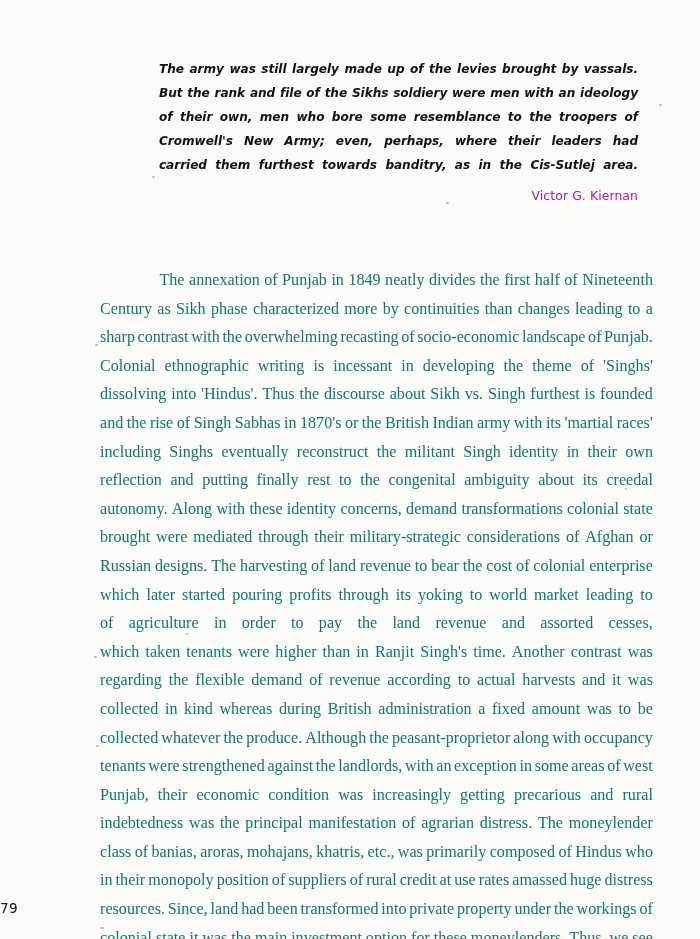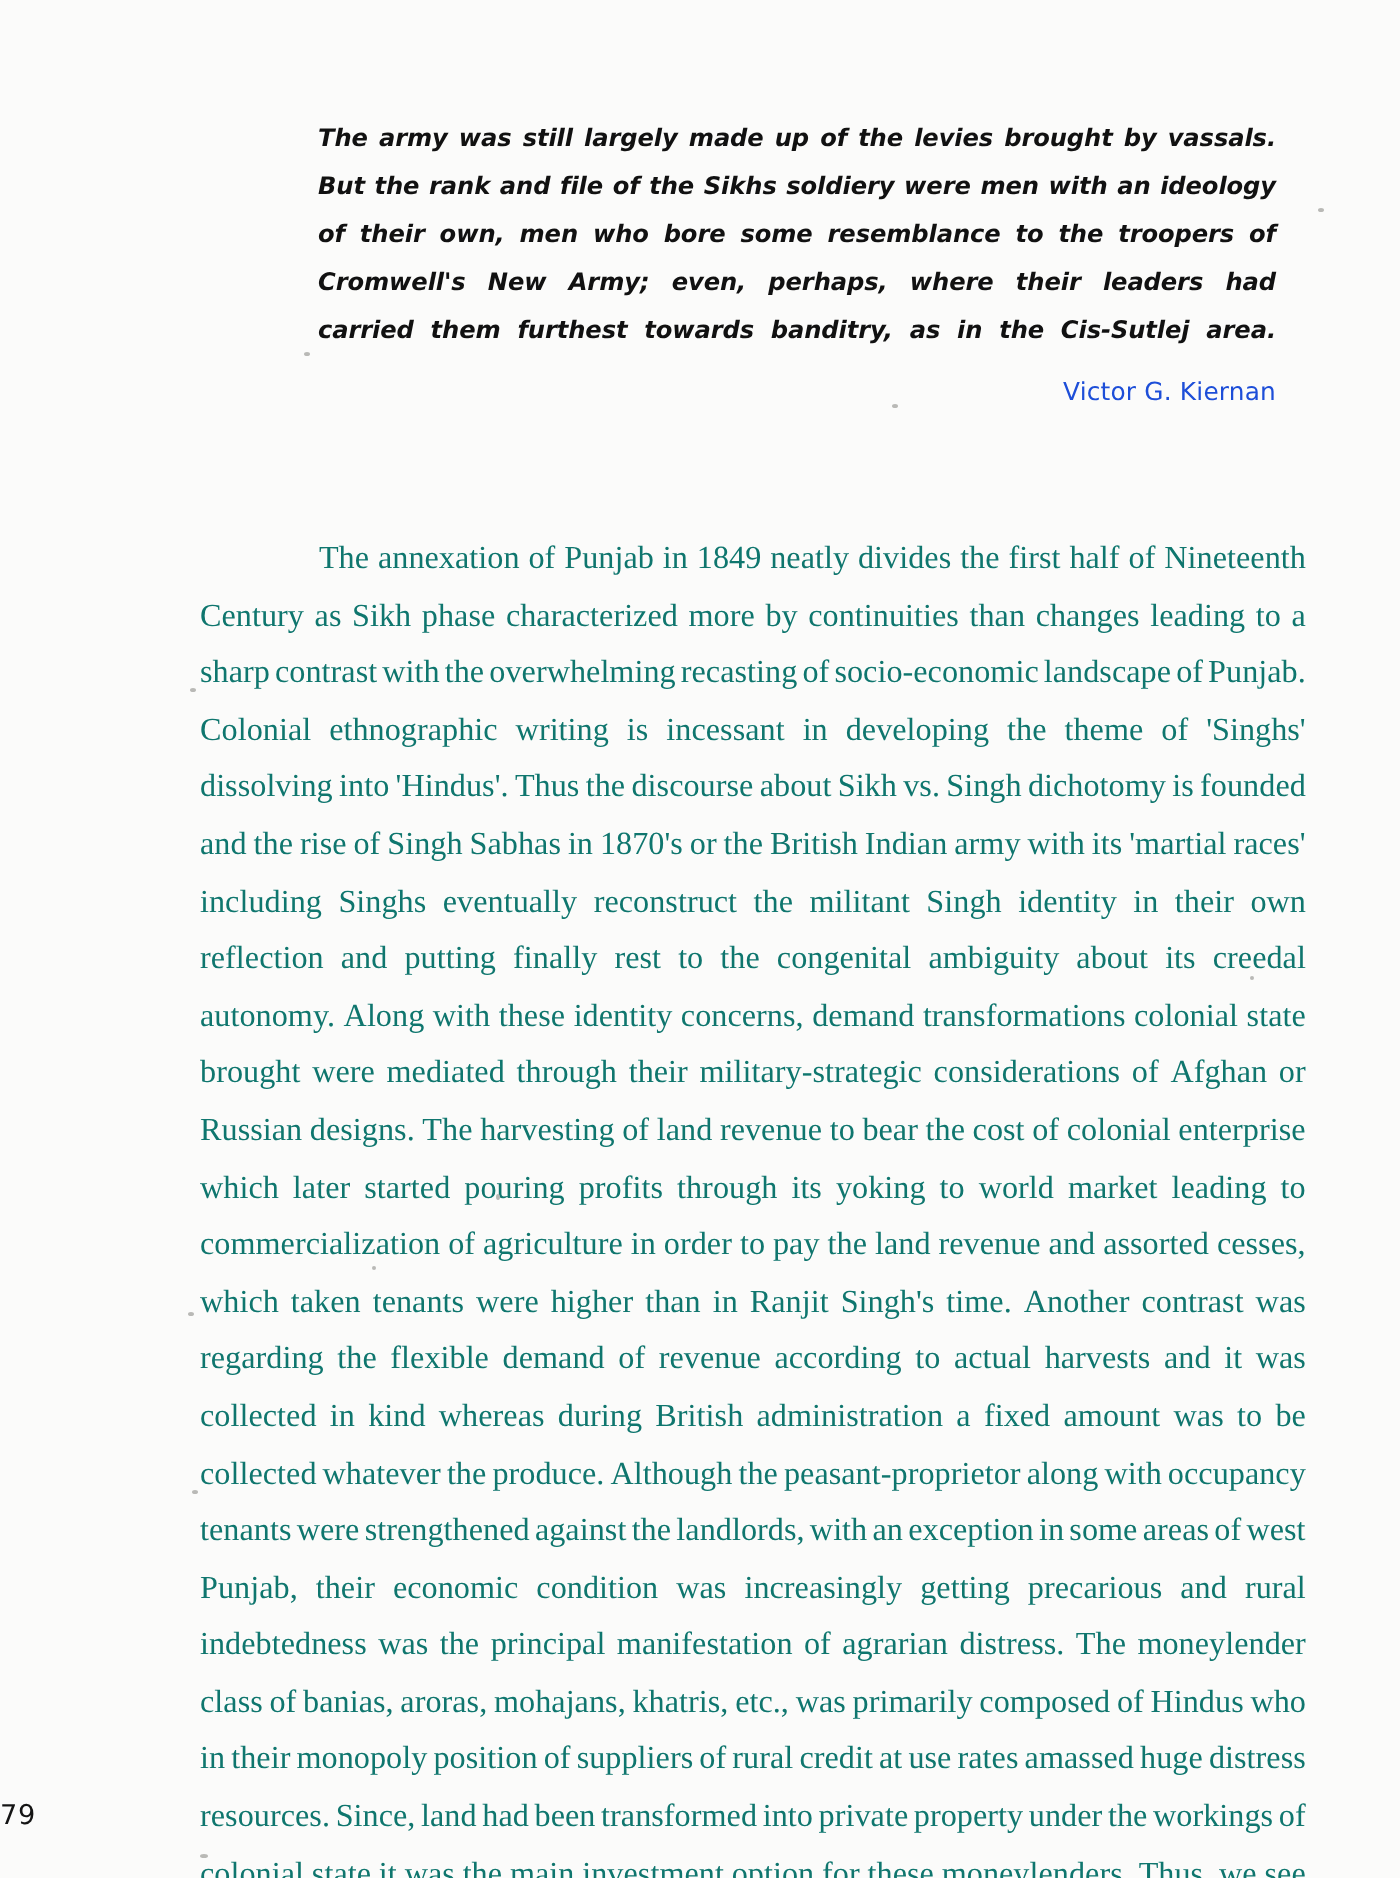--- a/index.html
+++ b/index.html
@@ -55,21 +55,21 @@
     position: absolute;
     left: 159px;
     top: 188px;
     width: 479px;
     text-align: right;
     font-family: "DejaVu Sans", "Liberation Sans", sans-serif;
     font-style: normal;
     font-weight: 400;
     font-size: 12.4px;
     line-height: 16px;
-    color: #1d4ed8;
+    color: #a21caf;
     letter-spacing: 0.1px;
   }
 
   
   .body-block {
     position: absolute;
     left: 100px;
     top: 266px;
     width: 553px;
   }
@@ -196,21 +196,21 @@
         <span>dissolving</span>
         <span>into</span>
         <span>'Hindus'.</span>
         <span>Thus</span>
         <span>the</span>
         <span>discourse</span>
         <span>about</span>
         <span>Sikh</span>
         <span>vs.</span>
         <span>Singh</span>
-        <span>dichotomy</span>
+        <span>furthest</span>
         <span>is</span>
         <span>founded</span>
       </div>
       <div class="body-line just">
         <span>and</span>
         <span>the</span>
         <span>rise</span>
         <span>of</span>
         <span>Singh</span>
         <span>Sabhas</span>
@@ -302,21 +302,20 @@
         <span>through</span>
         <span>its</span>
         <span>yoking</span>
         <span>to</span>
         <span>world</span>
         <span>market</span>
         <span>leading</span>
         <span>to</span>
       </div>
       <div class="body-line just">
-        <span>commercialization</span>
         <span>of</span>
         <span>agriculture</span>
         <span>in</span>
         <span>order</span>
         <span>to</span>
         <span>pay</span>
         <span>the</span>
         <span>land</span>
         <span>revenue</span>
         <span>and</span>

